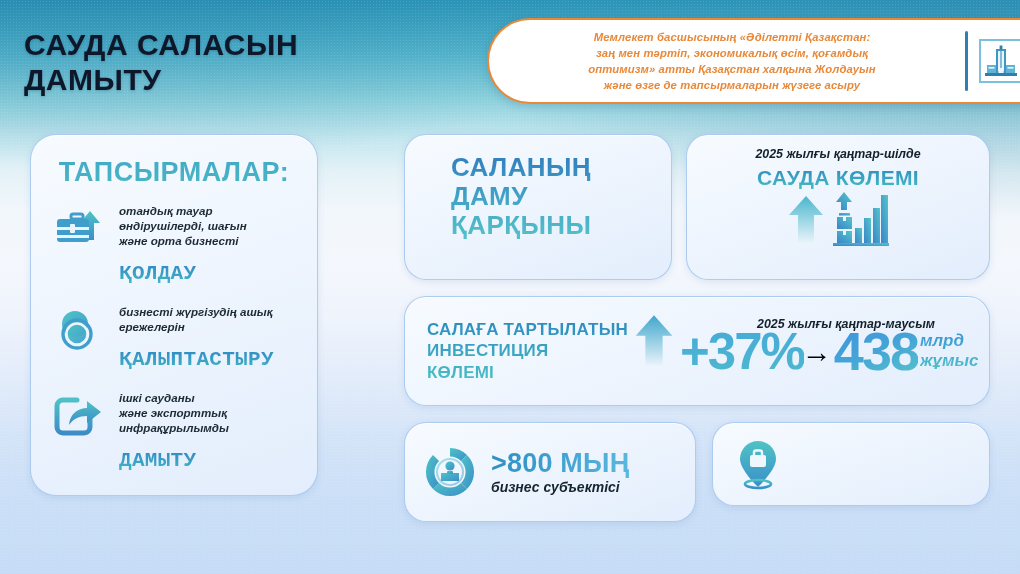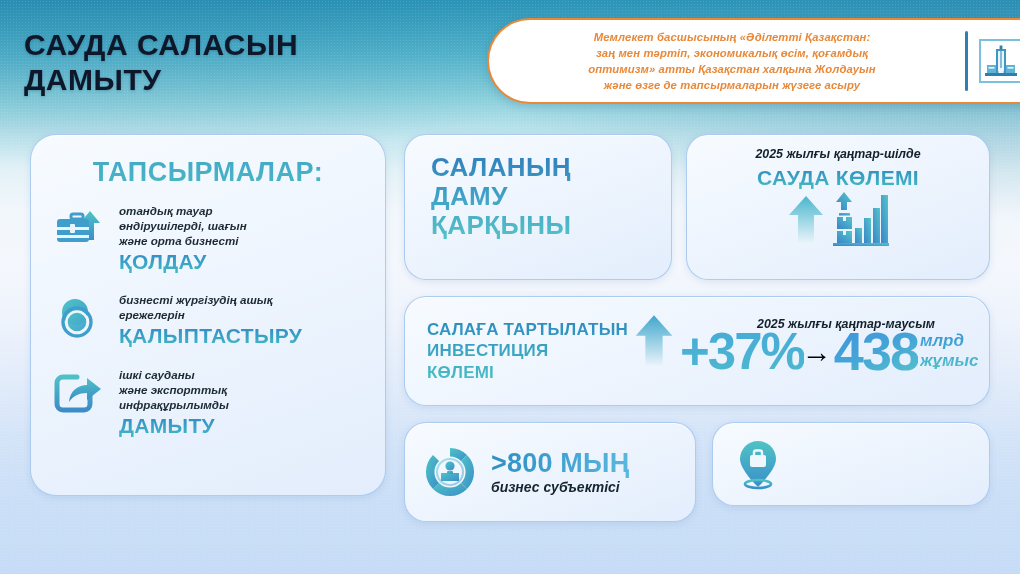--- a/index.html
+++ b/index.html
@@ -74,44 +74,45 @@
   
   .card{
     position:absolute;
     border-radius:22px;
     border:1px solid rgba(150,190,235,.75);
     background:linear-gradient(160deg,#f7fbff 0%,#eef5fe 45%,#e3edfc 100%);
     box-shadow:0 2px 7px rgba(60,110,170,.13), inset 0 1px 0 rgba(255,255,255,.9);
   }
 
   
-  #tasks-card{ left:30px; top:134px; width:356px; height:362px; border-radius:26px; }
+  #tasks-card{ left:30px; top:134px; width:288px; height:362px; border-radius:26px; }
   .tasks-title{
     text-align:center; padding-top:22px;
     font-size:27px; font-weight:bold; letter-spacing:.5px;
     background:linear-gradient(180deg,#3f9fc9 0%,#49b7c4 100%);
     -webkit-background-clip:text; background-clip:text; color:transparent;
   }
   .task-list{ padding:14px 20px 0 22px; }
   .task{ display:flex; align-items:flex-start; gap:12px; margin-bottom:17px; }
   .task-icon{ flex:none; width:54px; height:54px; margin-top:4px; }
   .task-txt{ flex:1; padding-top:1px; }
   .task-sub{
     font-size:11.6px; font-style:italic; font-weight:bold;
     color:#1d2b36; line-height:1.30; white-space:pre-line;
   }
   .task-kw{
-    margin-top:3px; font-size:21px; font-weight:bold; letter-spacing:.3px;
+    margin-top:15px; font-size:21px; font-weight:bold; letter-spacing:.3px;
     background:linear-gradient(180deg,#2f87c4 0%,#45bcc6 100%);
     -webkit-background-clip:text; background-clip:text; color:transparent;
     line-height:1.08;
-  }
-
-  
-  #growth-card{ left:404px; top:134px; width:268px; height:146px; }
+    font-family:Liberation Mono, monospace;
+  }
+
+  
+  #growth-card{ left:404px; top:134px; width:268px; height:146px;padding-left:20px; }
   .growth-title{
     padding:18px 0 0 26px;
     font-size:26px; font-weight:bold; line-height:1.12; white-space:pre-line;
     letter-spacing:.4px;
     background:linear-gradient(180deg,#2a6fb8 0%,#3f9ec6 55%,#54c3c7 100%);
     -webkit-background-clip:text; background-clip:text; color:transparent;
   }
 
   
   #trade-card{ left:686px; top:134px; width:304px; height:146px; }

